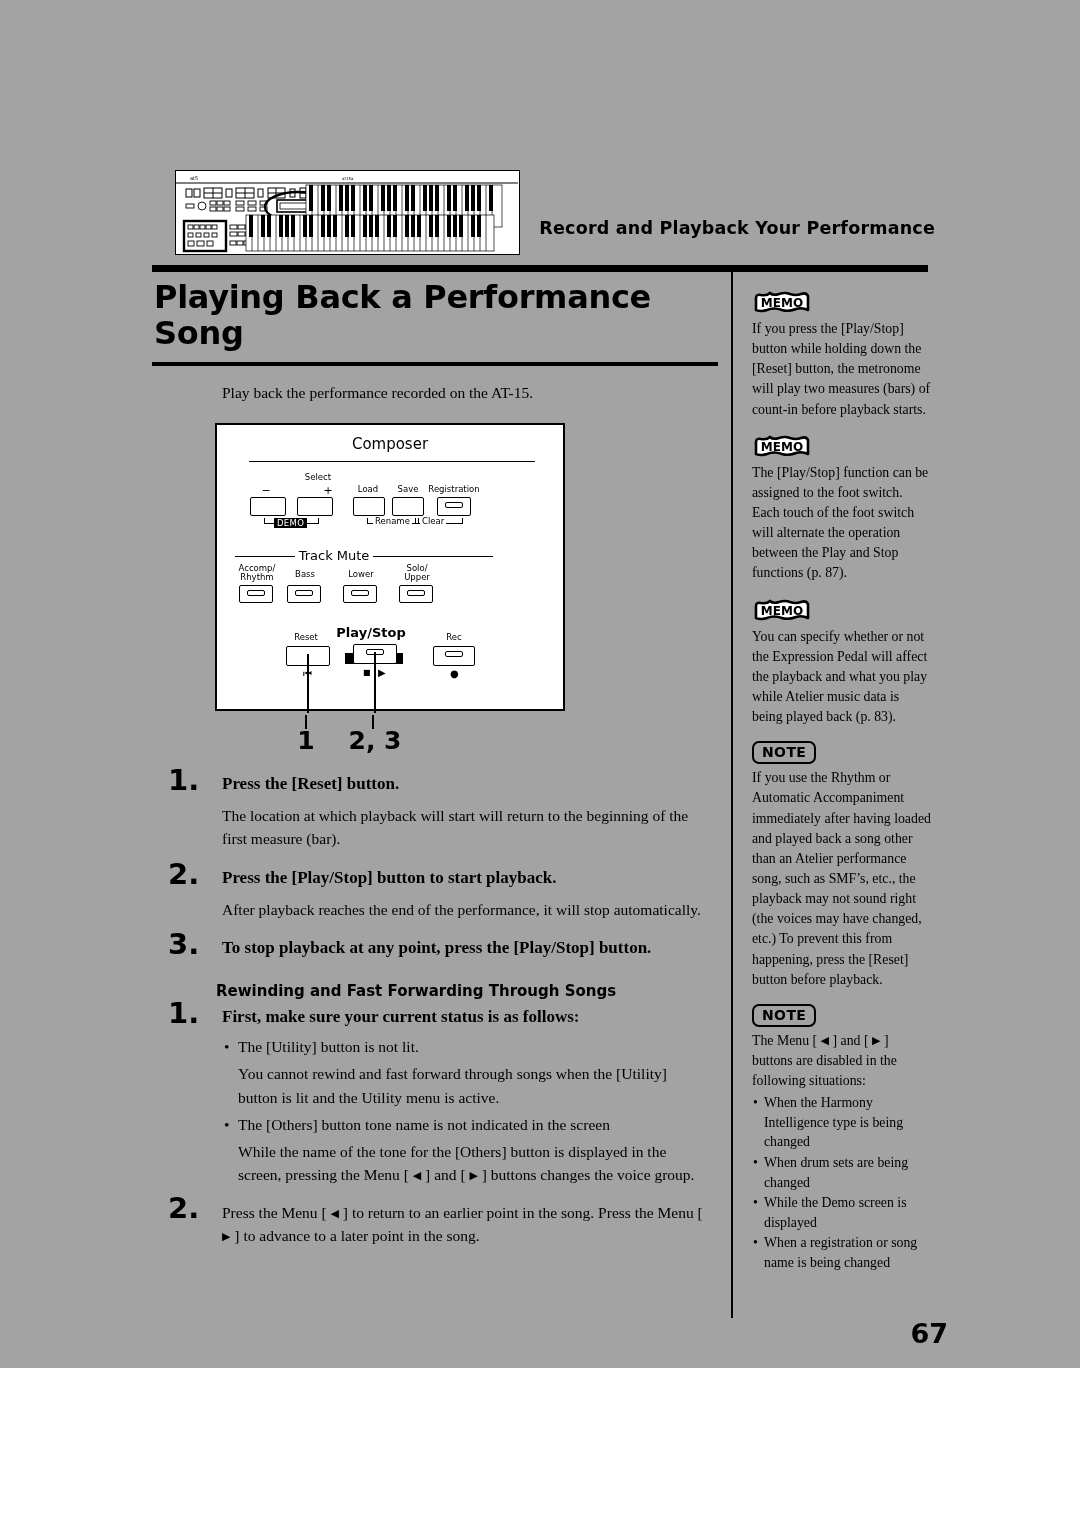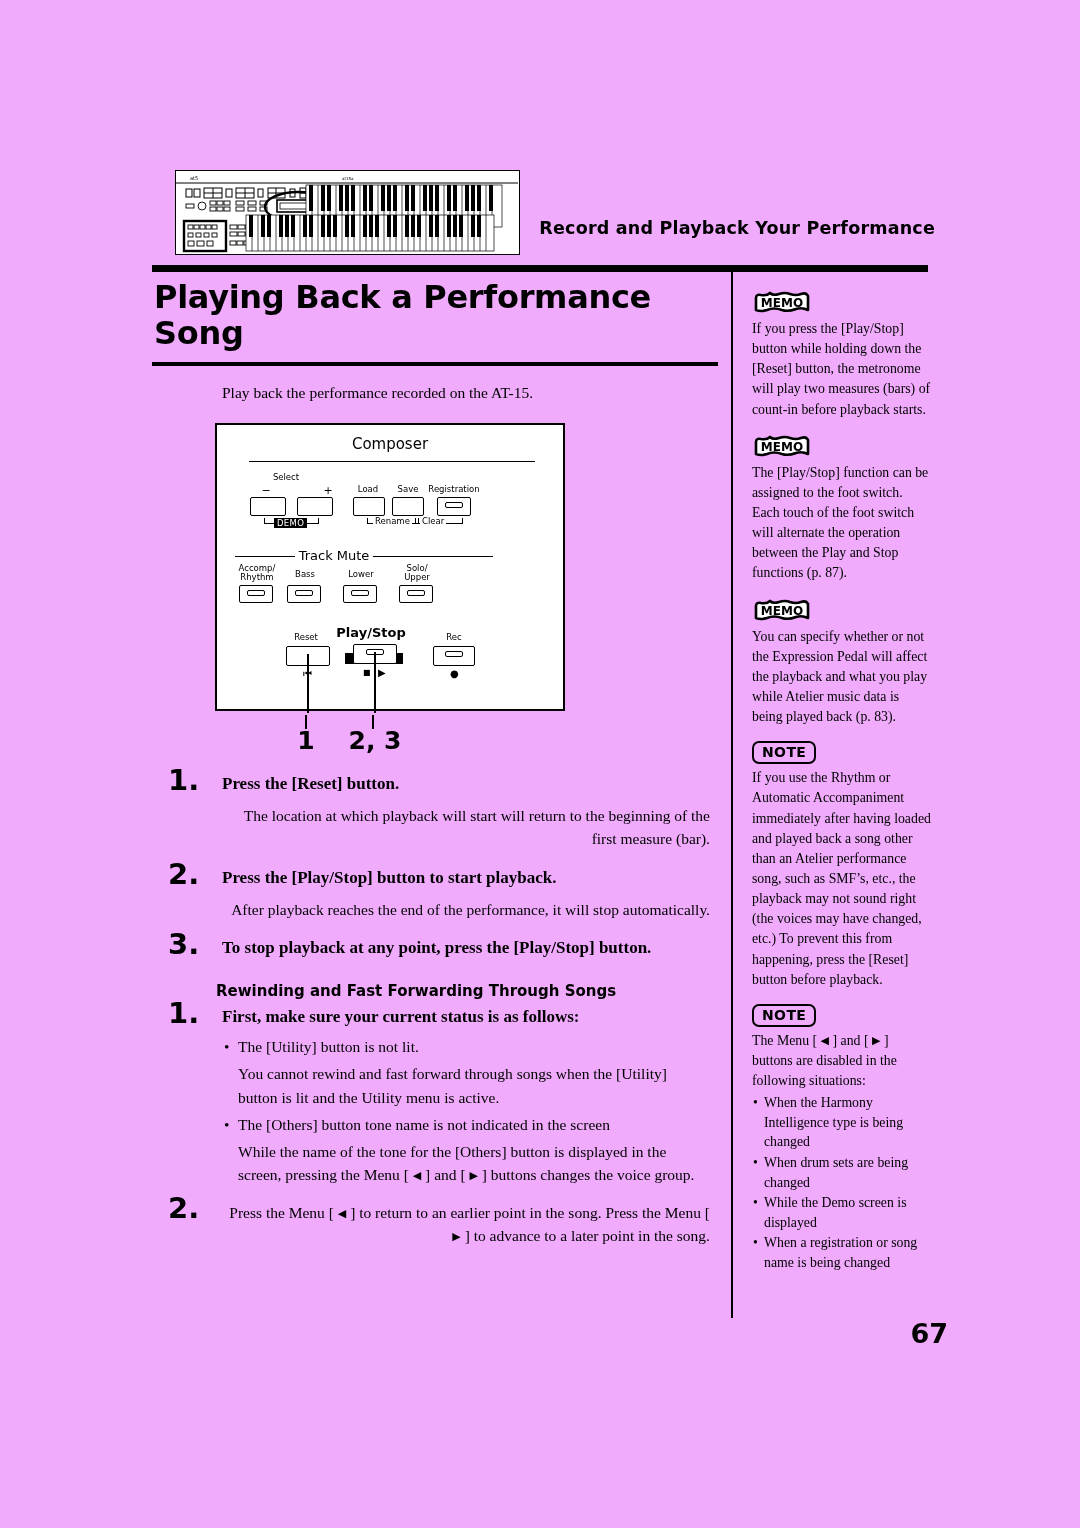--- a/index.html
+++ b/index.html
@@ -7,22 +7,22 @@
     padding: 0;
     background: #ffffff;
   }
   body {
     font-family: "Liberation Serif", serif;
     color: #000000;
   }
   #page {
     position: relative;
     width: 1080px;
-    height: 1528px;
-    background: #f0abfc;
+    height: 1368px;
+    background: #a3a3a3;
     overflow: hidden;
   }
 
   
   #header {
     position: absolute;
     left: 175px;
     top: 170px;
     width: 760px;
     height: 90px;
@@ -224,21 +224,20 @@
     font-family: "Liberation Serif", serif;
     font-weight: bold;
     font-size: 17px;
     line-height: 1.32;
     margin: 0;
   }
   .step-body {
     font-size: 15.5px;
     line-height: 1.5;
     margin: 9px 8px 0 0;
-    text-align: right;
   }
   .sub-head {
     font-family: "DejaVu Sans", sans-serif;
     font-weight: bold;
     font-size: 15px;
     margin: 22px 0 0 64px;
   }
   ul.bullets {
     margin: 7px 0 0 0;
     padding-left: 16px;
@@ -550,21 +549,21 @@
     <div id="title-underline"></div>
 
     <p class="body-text" id="intro-text">Play back the performance recorded on the AT-15.</p>
 
     <div id="figure">
       <div id="panel-box">
 
         <div id="composer-heading">Composer</div>
         <div id="composer-rule"></div>
 
-        <div class="lbl" style="left:44px; top:48px; width:50px;">Select</div>
+        <div class="lbl" style="left:64px; top:48px; width:50px;text-align:right;">Select</div>
         <div class="lbl" style="left:42px; top:60px; width:14px; font-size:11px;">−</div>
         <div class="lbl" style="left:104px; top:60px; width:14px; font-size:11px;">+</div>
         <div class="btn" style="left:33px; top:72px; width:36px; height:19px;"></div>
         <div class="btn" style="left:80px; top:72px; width:36px; height:19px;"></div>
         <div class="bracket" style="left:47px; top:93px; width:55px;"></div>
         <div class="subchip" style="left:57px; top:93px;">DEMO</div>
 
         <div class="lbl" style="left:131px; top:60px; width:40px;">Load</div>
         <div class="btn" style="left:136px; top:72px; width:32px; height:19px;"></div>
 

